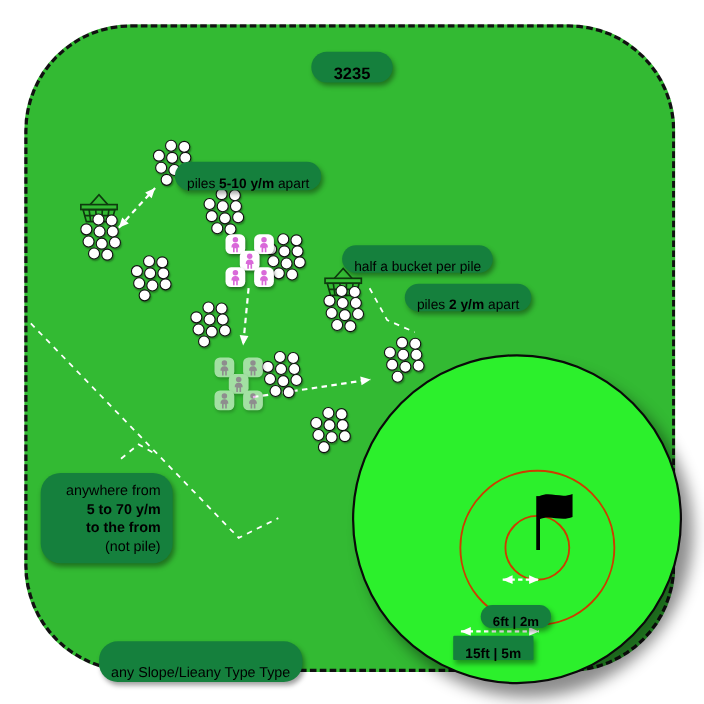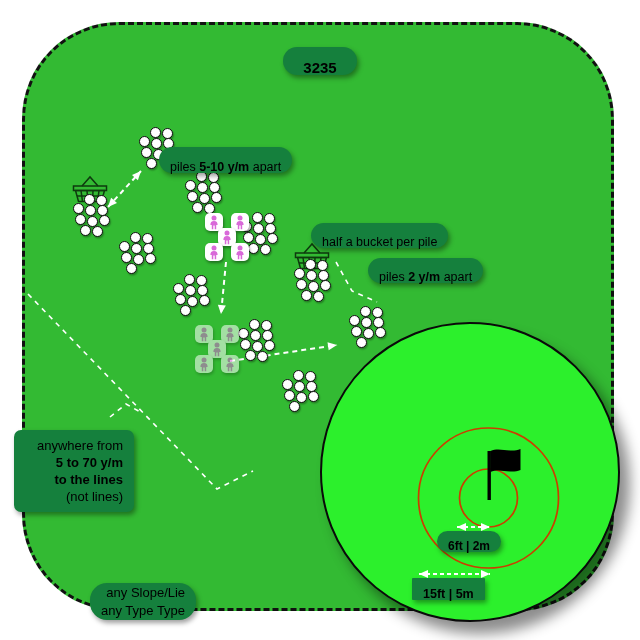--- a/index.html
+++ b/index.html
@@ -22,25 +22,25 @@
   .pcard{position:absolute;width:18px;height:18px;border-radius:5px;background:#fff;
          box-shadow:1px 2px 3px rgba(0,0,0,.4);display:flex;align-items:center;justify-content:center;}
   .pill{position:absolute;background:#15803d;border-radius:14px;box-shadow:2px 3px 5px rgba(0,0,0,.38);
         display:flex;align-items:flex-end;justify-content:center;white-space:pre;
         font-size:12.5px;line-height:1;padding:0 11px;box-sizing:border-box;z-index:5;}
   .pill b{font-weight:700;}
   .pill-badge{left:283px;top:47px;width:74px;height:28px;font-size:15px;font-weight:700;border-radius:15px;}
   .pill-lines{left:159px;top:147px;height:26px;}
   .pill-half{left:311px;top:223px;height:25px;}
   .pill-piles{left:368px;top:258px;height:25px;}
-  .pill-anywhere{left:14px;top:430px;width:120px;height:82px;flex-direction:column;
-        font-size:13px;line-height:1.32;border-radius:7px;}
+  .pill-anywhere{left:37px;top:430px;width:120px;height:82px;flex-direction:column;
+        font-size:13px;line-height:1.32;border-radius:18px;}
   .pill-anywhere b{display:block;}
-  .pill-cond{left:90px;top:583px;height:37px;flex-direction:column;font-size:13px;line-height:1.35;border-radius:17px;}
-  .pill-r-small{left:437px;top:531px;height:21px;font-weight:600;font-size:12px;border-radius:11px;}
+  .pill-cond{left:90px;top:583px;height:37px;flex-direction:row;font-size:13px;line-height:1.35;border-radius:17px;}
+  .pill-r-small{left:437px;top:550px;height:21px;font-weight:600;font-size:12px;border-radius:11px;}
   .pill-r-large{left:412px;top:578px;height:22px;font-weight:600;font-size:12.5px;border-radius:1px;}
 </style>
 </head>
 <body>
 
 <div class="stage">
 
   <div class="field"></div>
 
   <div class="green-circle">
@@ -257,22 +257,22 @@
     <span>half a bucket per pile</span>
   </div>
 
   <div class="pill pill-piles">
     <span>piles </span><b>2 y/m</b><span> apart</span>
   </div>
 
   <div class="pill pill-anywhere">
     <span>anywhere from</span>
     <b>5 to 70 y/m</b>
-    <b>to the lines</b>
-    <span>(not lines)</span>
+    <b>to the from</b>
+    <span>(not pile)</span>
   </div>
 
   <div class="pill pill-cond">
     <span>any Slope/Lie</span>
     <span>any Type Type</span>
   </div>
 
   <div class="pill pill-r-small">
     <span>6ft | 2m</span>
   </div>

